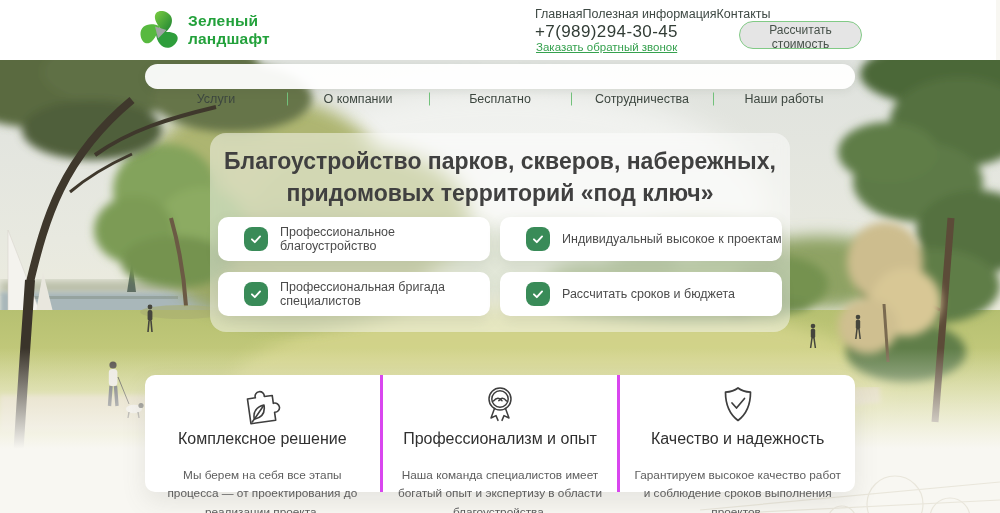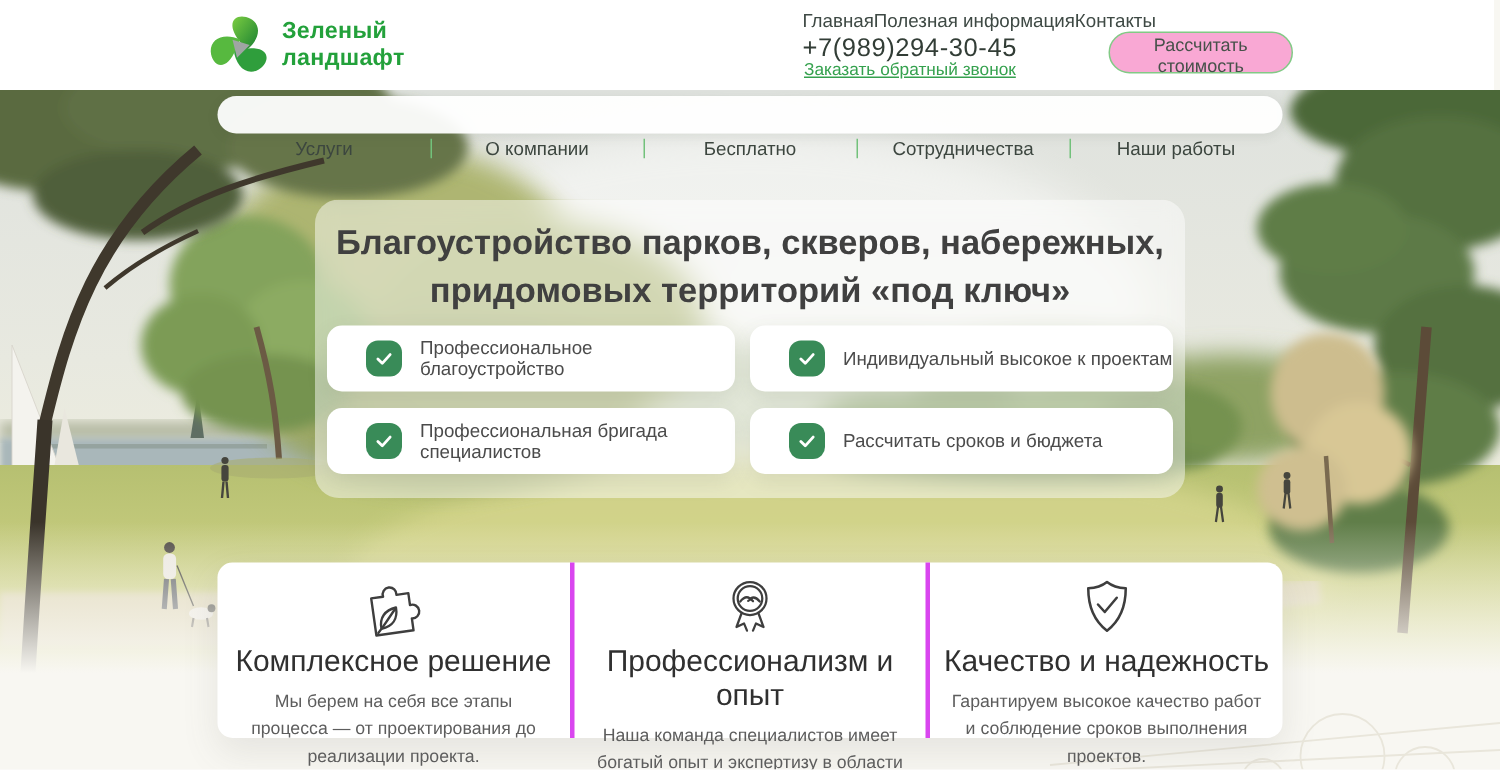--- a/index.html
+++ b/index.html
@@ -7,21 +7,21 @@
   .page{position:relative;width:1000px;height:513px;background:#f8f7f2;overflow:hidden;}
 
   
   .header{position:absolute;left:0;top:0;width:996px;height:60px;background:#ffffff;z-index:6;}
   .logo{position:absolute;left:139px;top:8px;display:flex;align-items:center;gap:7px;cursor:pointer;}
   .logo-text{display:flex;flex-direction:column;font-weight:bold;font-size:15.5px;line-height:1.16;color:#23a13b;letter-spacing:.2px;}
   .top-links{position:absolute;left:535px;top:7px;width:324px;display:flex;justify-content:flex-start;}
   .top-links a{font-size:12.5px;color:#3e4944;text-decoration:none;cursor:pointer;}
   .phone{position:absolute;left:535px;top:22px;font-size:17px;color:#323d36;letter-spacing:.4px;cursor:pointer;}
   .callback{position:absolute;left:536px;top:41px;font-size:11.5px;color:#35a14e;text-decoration:underline;cursor:pointer;}
-  .cta{position:absolute;left:739px;top:21px;width:123px;height:28px;border-radius:14px;border:1px solid #82ca86;background:#f9a8d4;color:#47514a;font-size:12px;cursor:pointer;font-family:"Liberation Sans",sans-serif;}
+  .cta{position:absolute;left:739px;top:21px;width:123px;height:28px;border-radius:14px;border:1px solid #82ca86;background:#e5e5e5;color:#47514a;font-size:12px;cursor:pointer;font-family:"Liberation Sans",sans-serif;}
 
   
   .scene{position:absolute;left:0;top:60px;width:1000px;height:400px;z-index:1;}
   .scene svg{display:block;}
   .footer-strip{position:absolute;left:0;top:460px;width:1000px;height:53px;background:#f8f7f2;z-index:1;}
 
   
   .main-nav{position:absolute;left:145px;top:64px;width:710px;height:25px;background:rgba(255,255,255,.94);border-radius:13px;display:flex;align-items:center;z-index:5;box-shadow:0 2px 8px rgba(70,80,55,.10);}
   .nav-item{flex:1;text-align:center;font-size:12.5px;color:#3c463f;position:relative;cursor:pointer;margin-top:45px;}
   .nav-item + .nav-item::before{content:"";position:absolute;left:0;top:50%;transform:translateY(-50%);width:1px;height:13px;background:#72c17b;}
@@ -31,21 +31,21 @@
   .hero-title{margin:13px 8px 0;text-align:center;font-size:23px;line-height:1.38;font-weight:bold;color:#404040;}
   .badges{position:absolute;left:8px;top:84px;display:grid;grid-template-columns:272px 282px;column-gap:10px;row-gap:11px;}
   .badge{height:44px;background:#fff;border-radius:10px;display:flex;align-items:center;gap:12px;padding-left:26px;box-sizing:border-box;box-shadow:0 5px 14px rgba(80,90,70,.12);font-size:12.5px;color:#4b4b4b;}
   .check{width:24px;height:24px;border-radius:8px;background:#398b58;flex:0 0 24px;display:flex;align-items:center;justify-content:center;}
 
   
   .cards{position:absolute;left:145px;top:375px;width:710px;height:117px;background:#fff;border-radius:10px;box-shadow:0 10px 24px rgba(100,100,90,.12);display:flex;z-index:5;}
   .card{flex:1;text-align:center;padding-top:8px;}
   .card + .card{border-left:3px solid #d946ef;}
   .card-icon{display:block;margin:0 auto;}
-  .card h3{margin:3px 0 5px;font-size:20px;font-weight:500;color:#303030;}
+  .card h3{margin:3px 0 18px;font-size:16px;font-weight:500;color:#303030;}
   .card p{margin:0 auto;font-size:11.8px;line-height:1.55;color:#5d5d5d;width:89%;}
 </style>
 </head>
 <body>
 
 <div class="page">
 
   <div class="scene">
     <svg width="1000" height="400" viewBox="0 0 1000 400" preserveAspectRatio="none">
       <defs>

